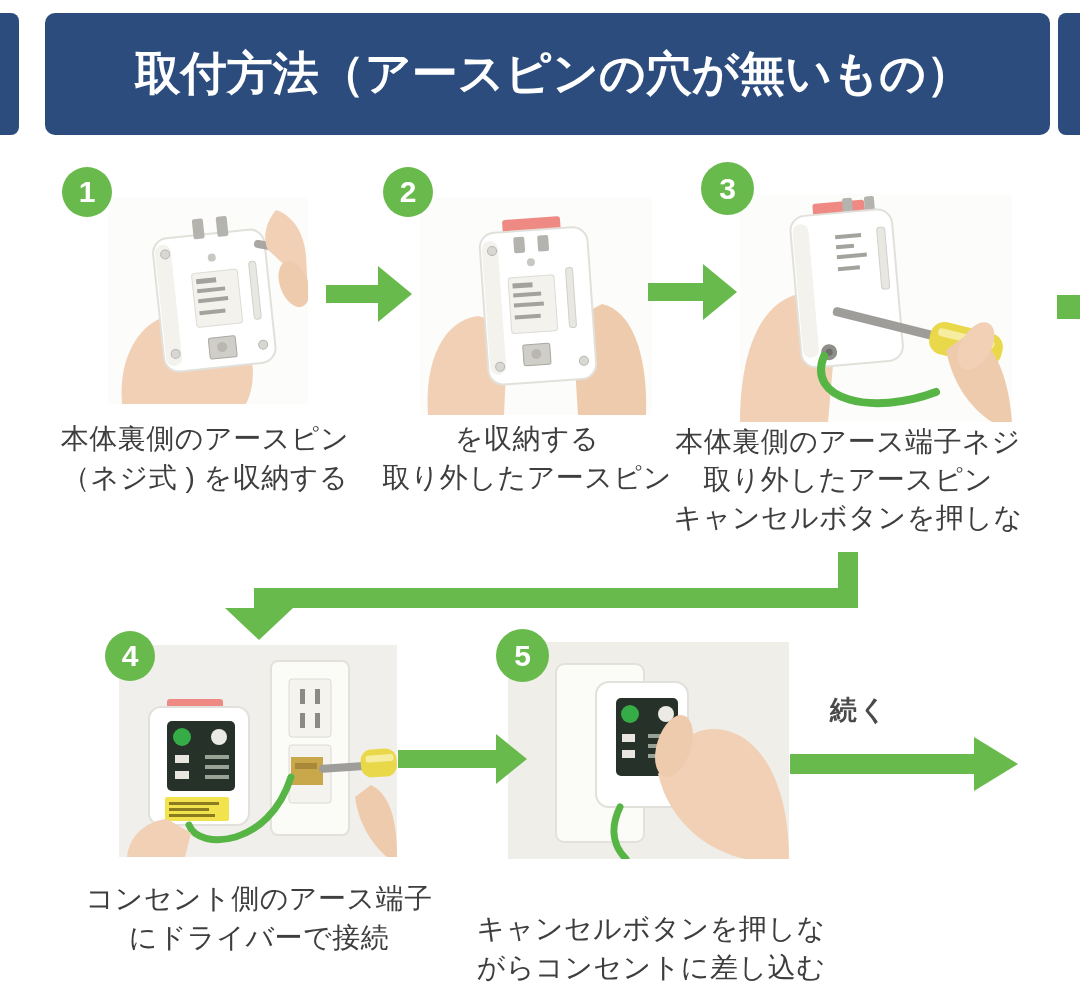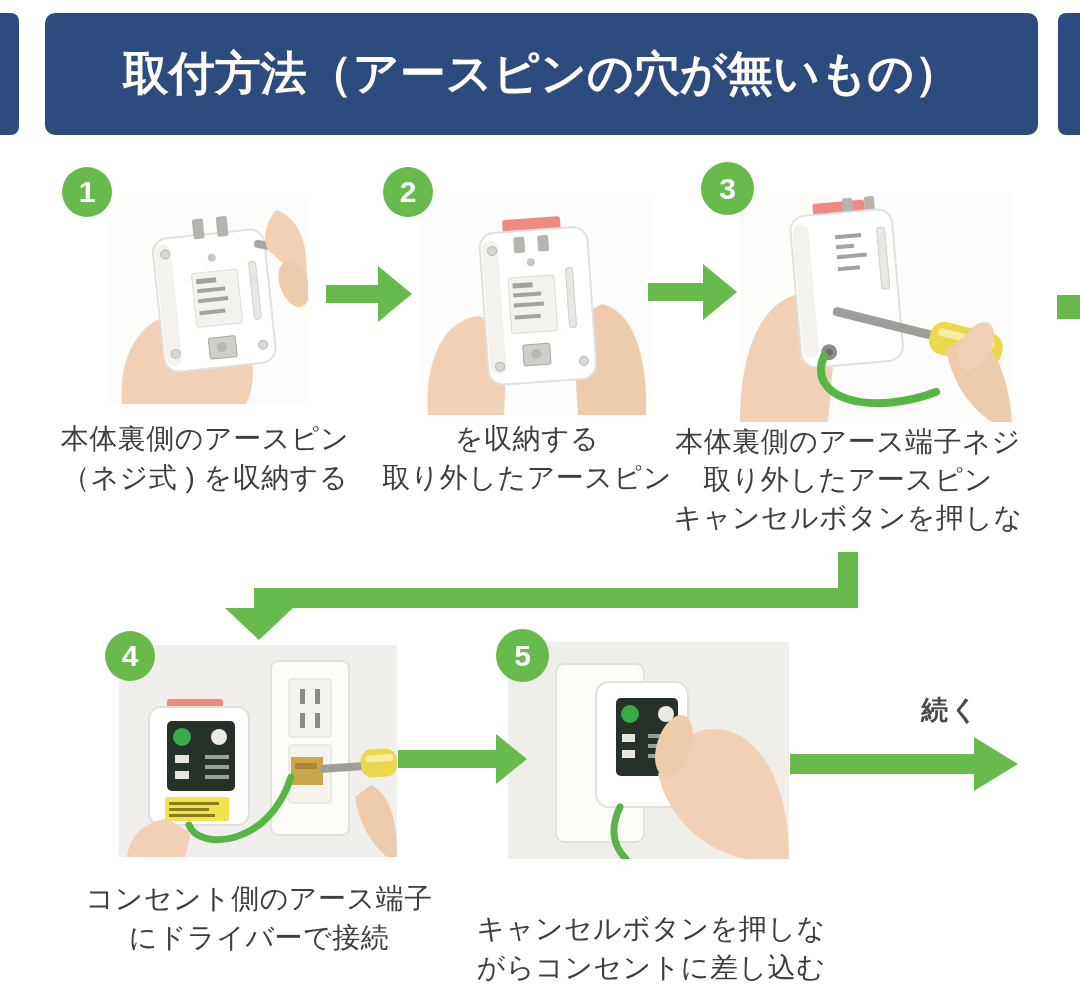--- a/index.html
+++ b/index.html
@@ -15,21 +15,21 @@
   }
   .stage{position:relative;width:1080px;height:1005px;overflow:hidden;background:#fff;}
 
   
   .band{position:absolute;top:13px;height:122px;background:var(--navy);}
   .band-left{left:0;width:19px;border-radius:0 8px 8px 0;}
   .band-right{left:1058px;width:22px;border-radius:8px 0 0 8px;}
   .header{
     position:absolute;left:45px;top:13px;width:993px;height:122px;
     background:var(--navy);border-radius:10px;
-    display:flex;align-items:center;justify-content:center;
+    display:flex;align-items:center;justify-content:center;padding-left:12px;
   }
   .title{
     margin:0;color:#fff;font-size:46px;font-weight:700;letter-spacing:0px;white-space:nowrap;
   }
 
   
   .badge{
     position:absolute;width:50px;height:50px;border-radius:50%;
     background:var(--green);color:#fff;display:flex;align-items:center;justify-content:center;
     font-size:30px;font-weight:700;z-index:5;
@@ -57,21 +57,21 @@
   .conn-v{position:absolute;left:838px;top:552px;width:20px;height:56px;background:var(--green);}
   .conn-h{position:absolute;left:254px;top:588px;width:604px;height:20px;background:var(--green);}
   .conn-head{
     position:absolute;left:225px;top:608px;width:0;height:0;
     border-left:34px solid transparent;border-right:34px solid transparent;
     border-top:32px solid var(--green);
   }
 
   
   .continue-label{
-    position:absolute;left:830px;top:692px;width:150px;text-align:right;
+    position:absolute;left:830px;top:692px;width:150px;text-align:left;
     color:#4a4a4a;font-size:27px;font-weight:700;letter-spacing:2px;
   }
 
   
   .stub-arrow{position:absolute;left:1057px;top:295px;width:23px;height:24px;background:var(--green);}
 </style>
 </head>
 <body>
 
 <div class="stage">

